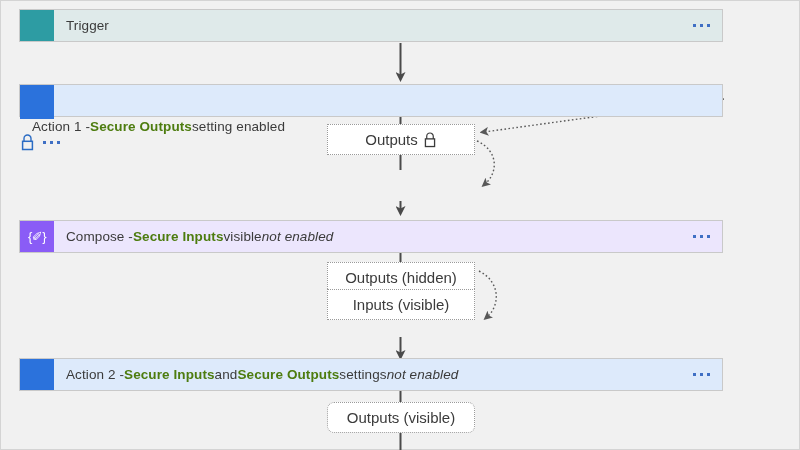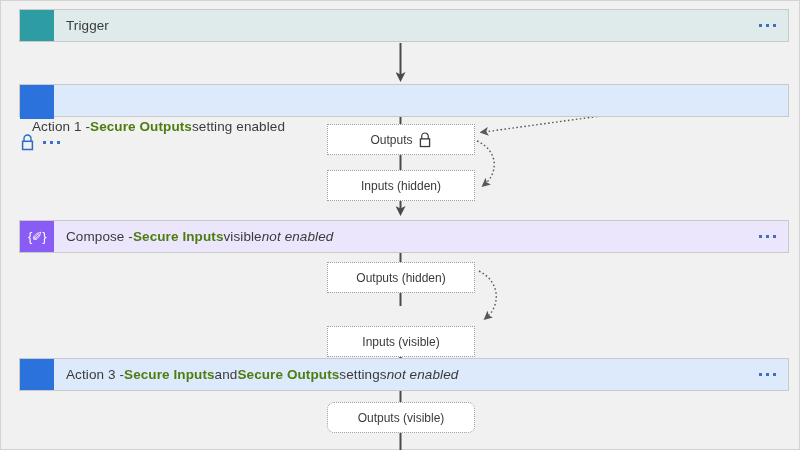--- a/index.html
+++ b/index.html
@@ -20,21 +20,21 @@
     height: 450px;
     background: #f1f1f1;
     box-sizing: border-box;
     border: 1px solid #d4d4d4;
   }
 
   
   .action-row {
     position: absolute;
     left: 18px;
-    width: 770px;
+    width: 704px;
     height: 33px;
     display: flex;
     align-items: stretch;
     box-sizing: border-box;
     border: 1px solid #c9c9c9;
     background: #e3eefb;
     text-align: center;
   }
   .row-icon {
     width: 34px;
@@ -90,21 +90,21 @@
   .detail-box {
     position: absolute;
     width: 148px;
     height: 31px;
     background: #ffffff;
     border: 1px dotted #9a9a9a;
     box-sizing: border-box;
     display: flex;
     align-items: center;
     justify-content: center;
-    font-size: 12px;
+    font-size: 15px;
     color: #3b3b3b;
     white-space: nowrap;
   }
   .detail-box .lock-inline { margin-left: 5px; display: inline-flex; }
   svg.overlay {
     position: absolute;
     left: 0;
     top: 0;
     width: 800px;
     height: 450px;
@@ -198,23 +198,20 @@
   <div class="detail-box" style="left:326px; top:123px;">
     <span>Outputs</span>
     <span class="lock-inline">
       <svg width="14" height="16" viewBox="0 0 15 17" aria-hidden="true">
         <path d="M4,7.5 L4,4.5 A3.5,3.5 0 0 1 11,4.5 L11,7.5" fill="none" stroke="#3b3b3b" stroke-width="1.3"></path>
         <rect x="2.6" y="7.3" width="9.8" height="8.2" fill="none" stroke="#3b3b3b" stroke-width="1.4"></rect>
       </svg>
     </span>
   </div>
 
-  <div class="detail-box" style="left:326px; top:169px;">
-    <span>Inputs (hidden)</span>
-  </div>
 
   <div class="action-row" style="top:219px; background:#ece6fd;">
     <div class="row-icon" style="background:#8a5cf6;">
       <span class="compose-glyph">{✐}</span>
     </div>
     <div class="row-label">
       <span>Compose - </span>
       <b>Secure Inputs</b>
       <span> visible </span>
       <i>not enabled</i>
@@ -225,28 +222,28 @@
           <span></span>
           <span></span>
       </div>
     </div>
   </div>
 
   <div class="detail-box" style="left:326px; top:261px;text-align:center;">
     <span>Outputs (hidden)</span>
   </div>
 
-  <div class="detail-box" style="left:326px; top:288px;margin-top:37px;">
+  <div class="detail-box" style="left:326px; top:288px;">
     <span>Inputs (visible)</span>
   </div>
 
   <div class="action-row" style="top:357px; background:#ddeafb;">
     <div class="row-icon" style="background:#2b72dc;"></div>
     <div class="row-label">
-      <span>Action 3 - </span>
+      <span>Action 2 - </span>
       <b>Secure Inputs</b>
       <span> and </span>
       <b>Secure Outputs</b>
       <span> settings </span>
       <i>not enabled</i>
     </div>
     <div class="row-right">
       <div class="ellipsis">
         <span></span>
           <span></span>

